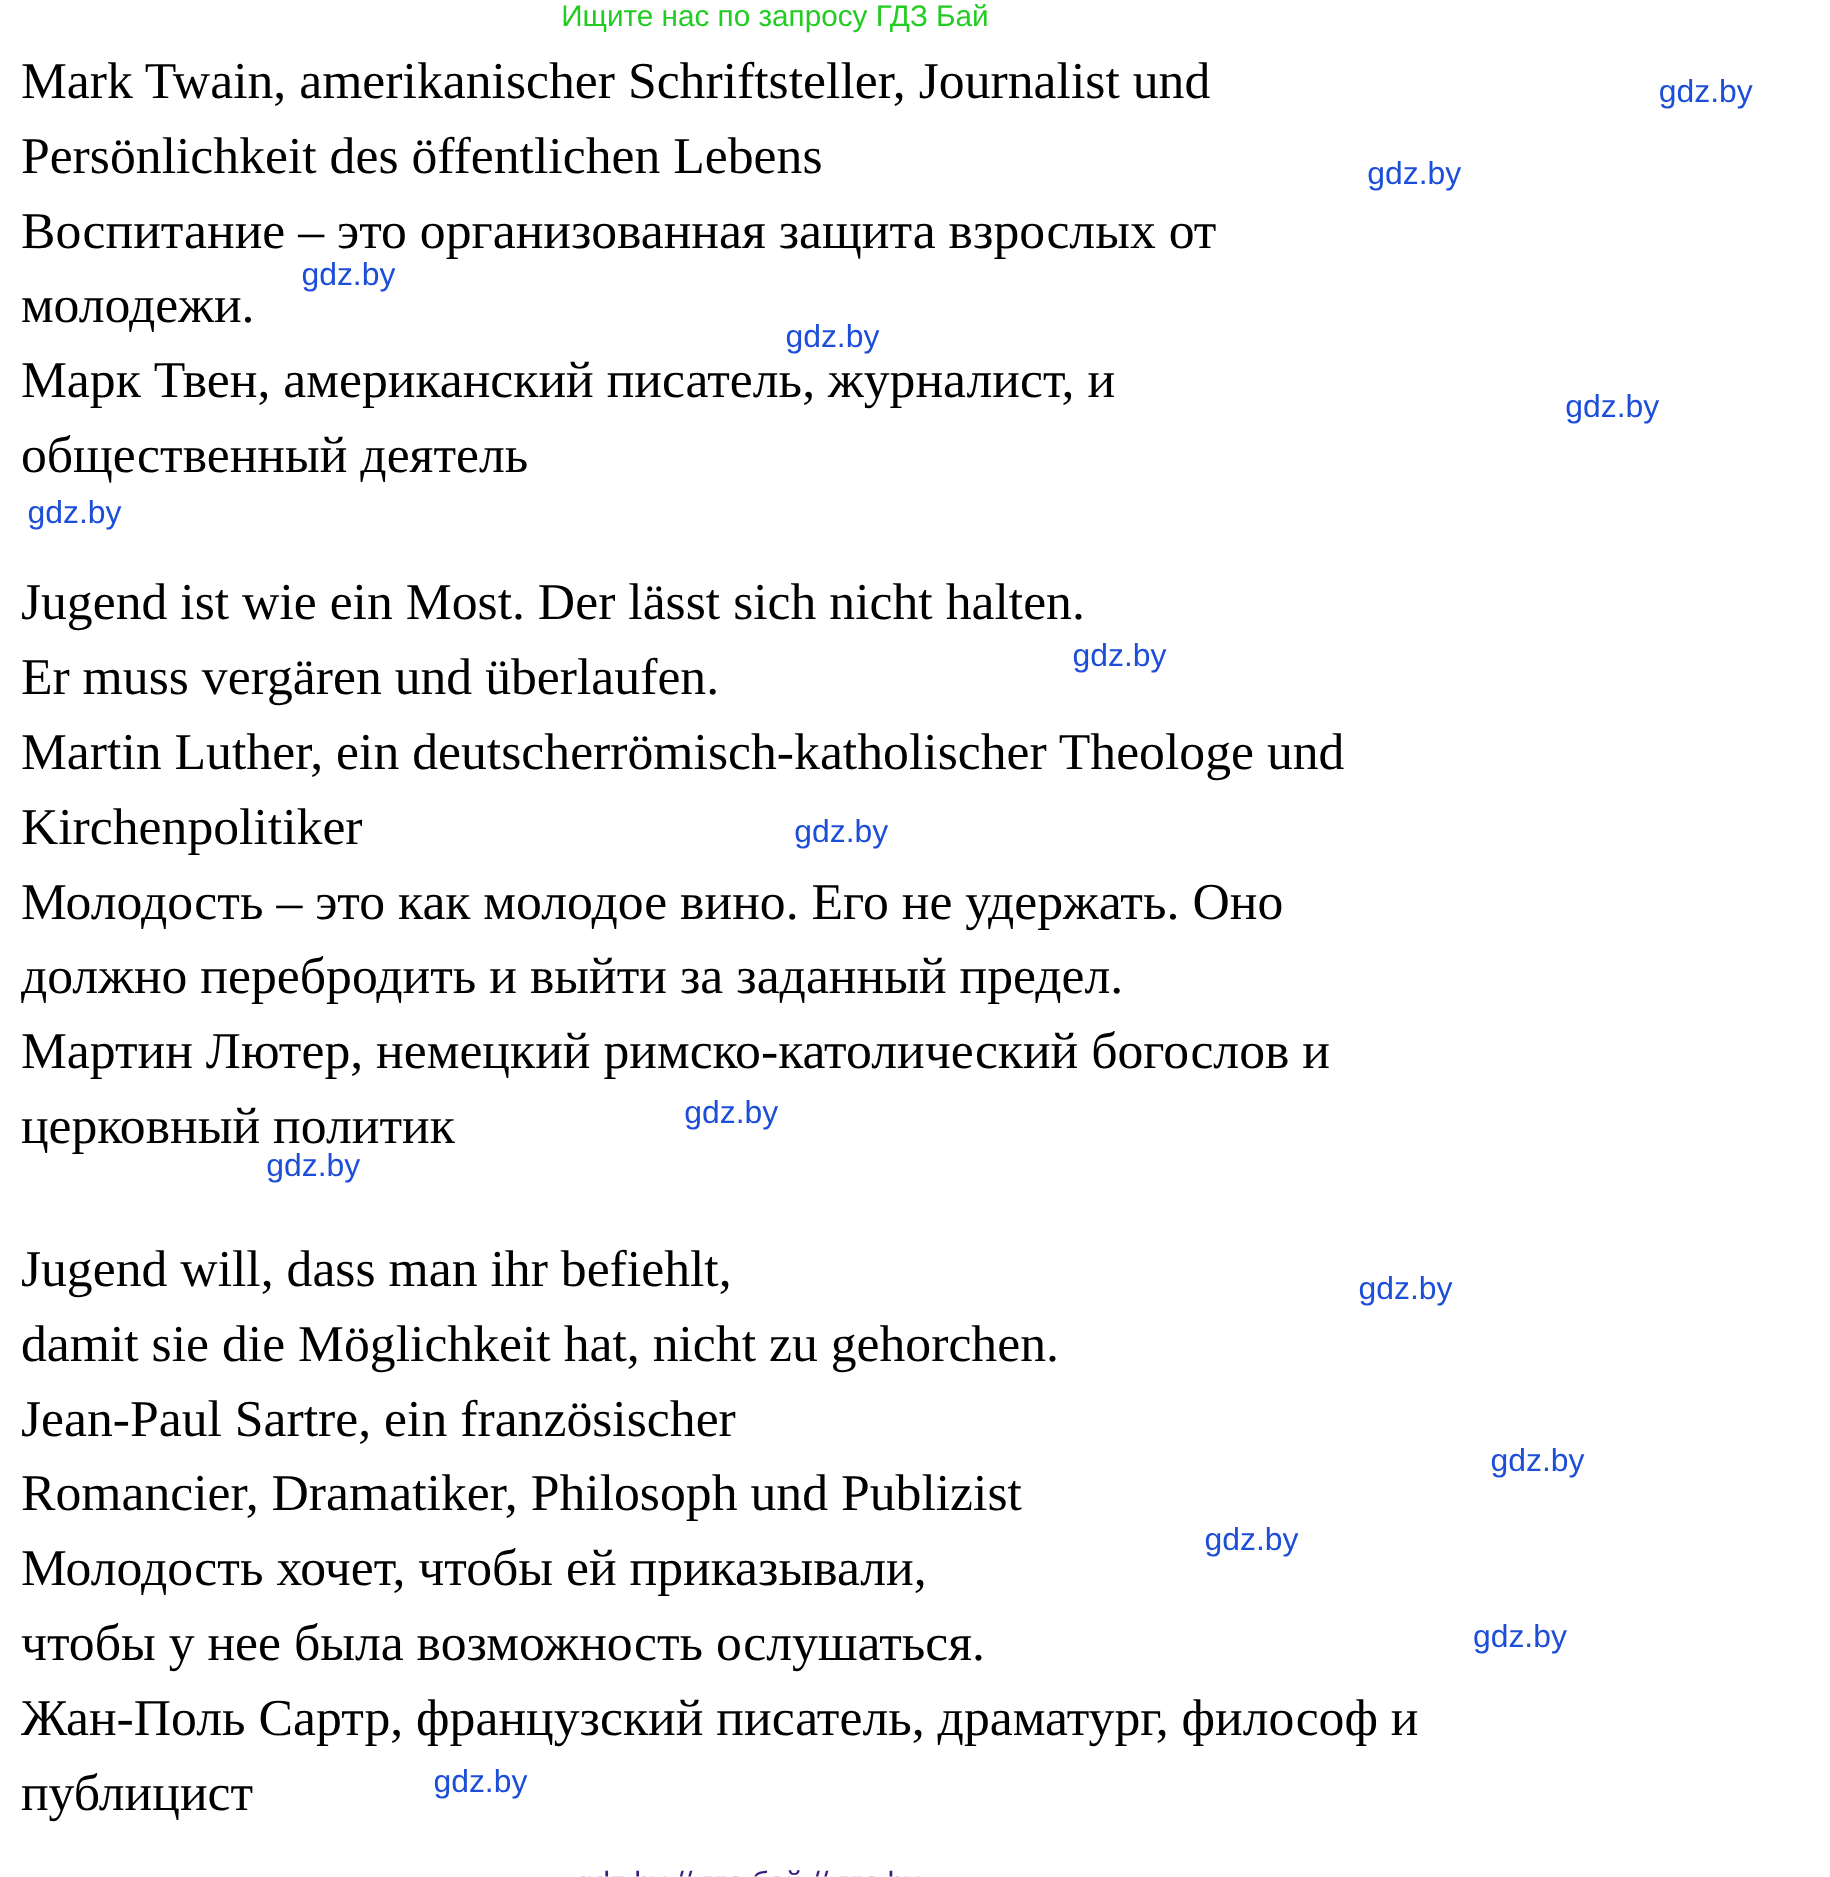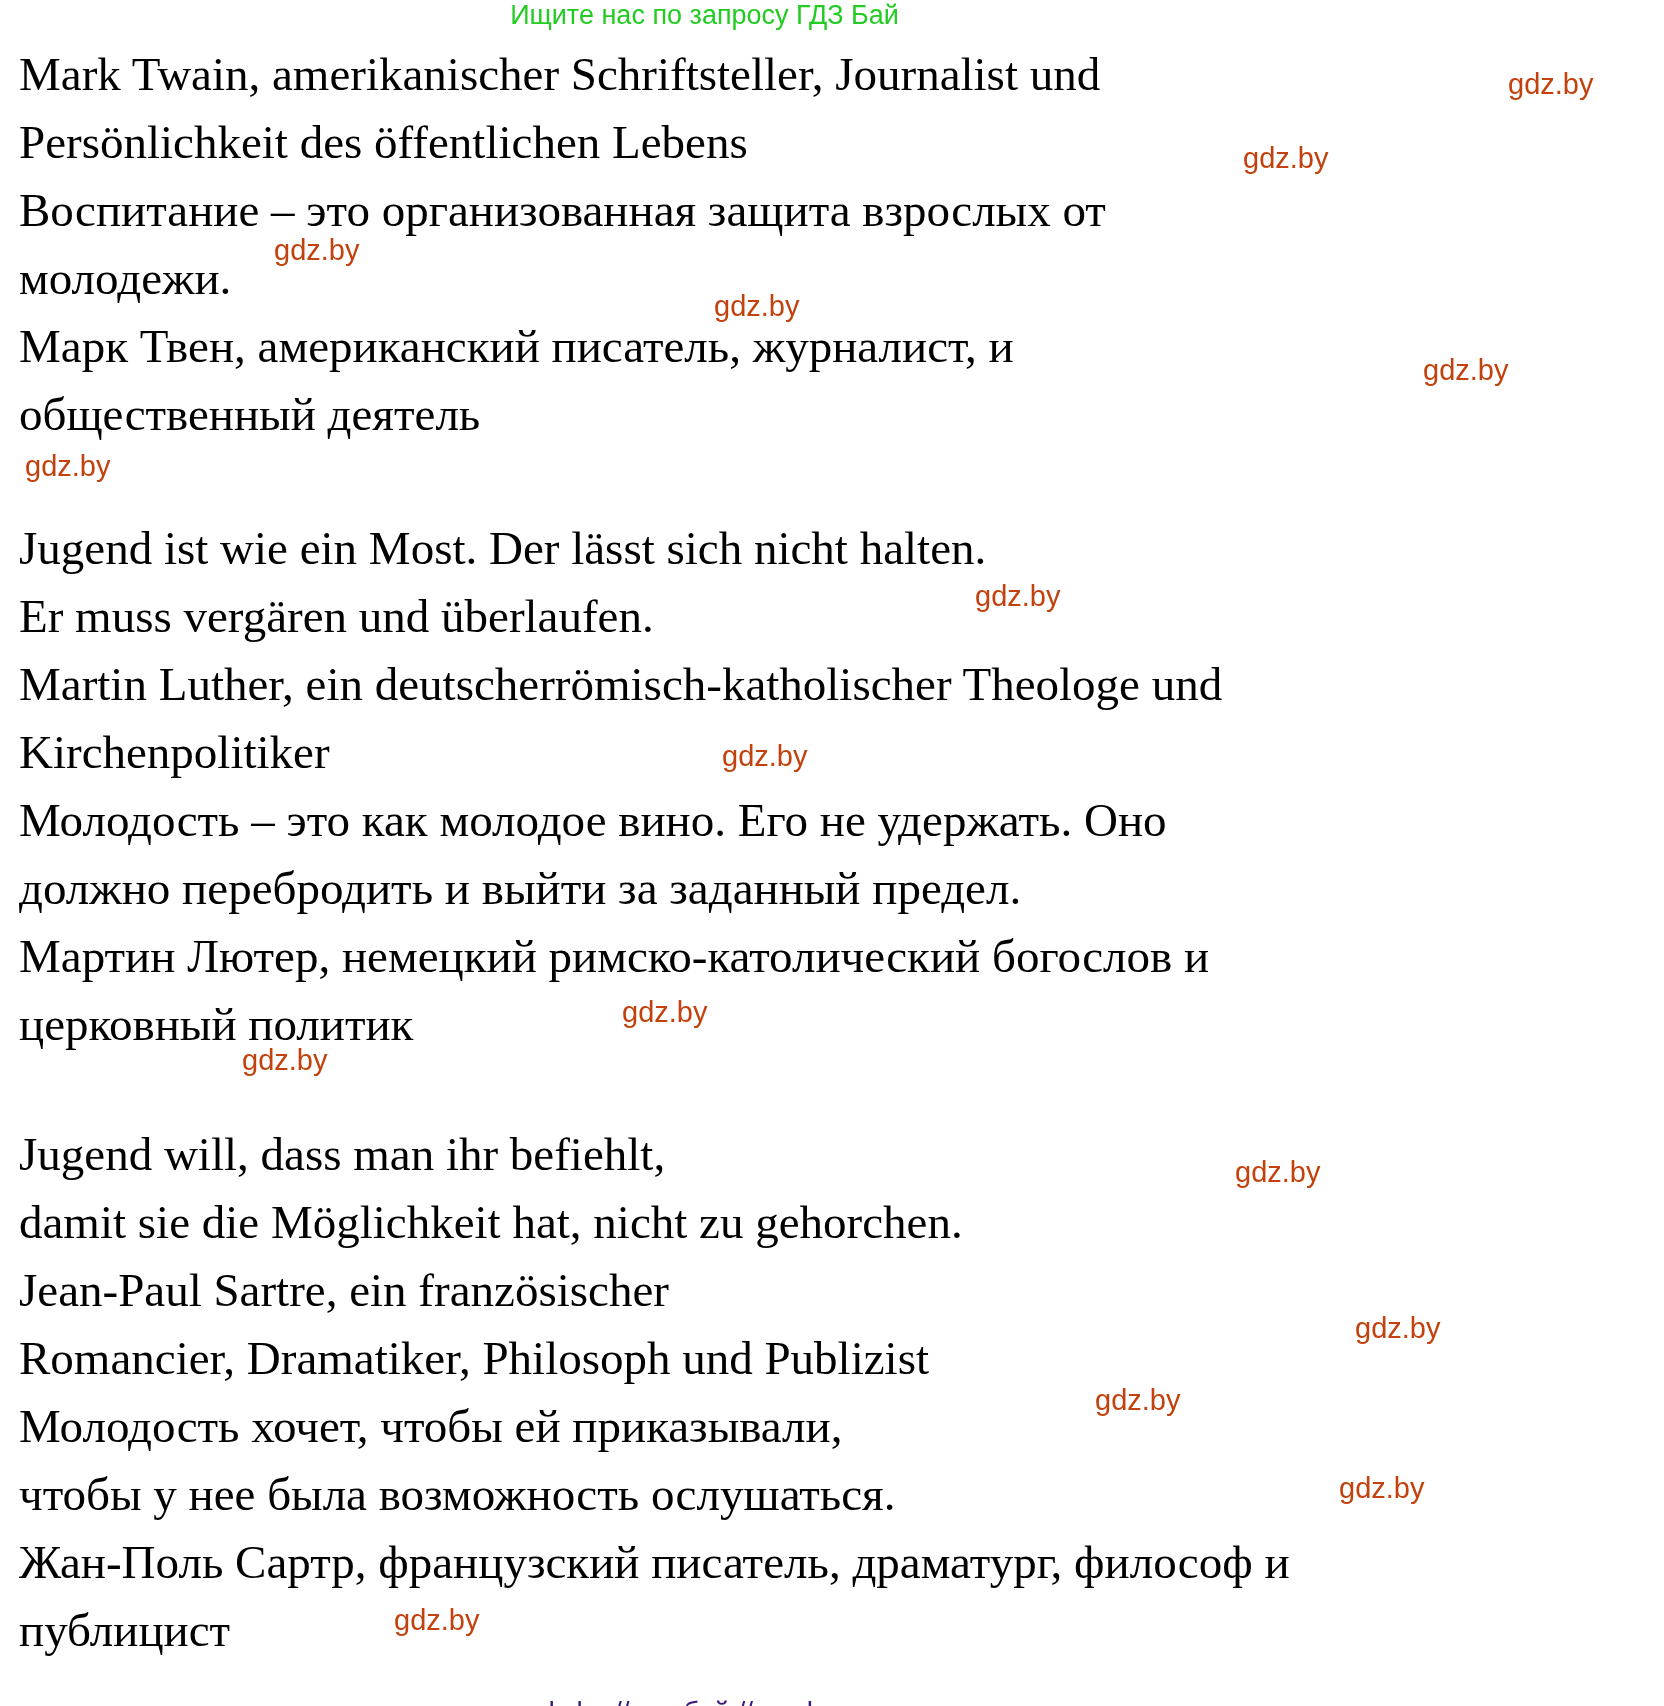--- a/index.html
+++ b/index.html
@@ -1,19 +1,19 @@
 <!DOCTYPE html>
 <html><head>
 <meta charset="utf-8">
 <style>
   html,body{margin:0;padding:0;background:#fff;}
   body{width:1664px;height:1706px;position:relative;overflow:hidden;}
   .hdr{position:absolute;top:0;left:0;width:1409px;text-align:center;color:#22cc22;font-family:"Liberation Sans",sans-serif;font-size:27px;line-height:30px;}
   .ln{position:absolute;left:19px;font-family:"Liberation Serif",serif;font-size:47px;line-height:60px;color:#000;white-space:nowrap;}
-  .wm{position:absolute;font-family:"Liberation Sans",sans-serif;font-size:29px;color:#c2410c;white-space:nowrap;}
+  .wm{position:absolute;font-family:"Liberation Sans",sans-serif;font-size:29px;color:#1d4ed8;white-space:nowrap;}
   .ftr{position:absolute;top:1672px;left:0;width:1360px;text-align:center;color:#3b1a7a;font-family:"Liberation Sans",sans-serif;font-size:28px;margin-top:24px;}
 </style>
 </head>
 <body>
 
 <div class="hdr">Ищите нас по запросу ГДЗ Бай</div>
 
 <div>
   <div class="ln" style="top:44px">Mark  Twain, amerikanischer Schriftsteller, Journalist und</div>
   <div class="ln" style="top:112px">Persönlichkeit des öffentlichen Lebens</div>

